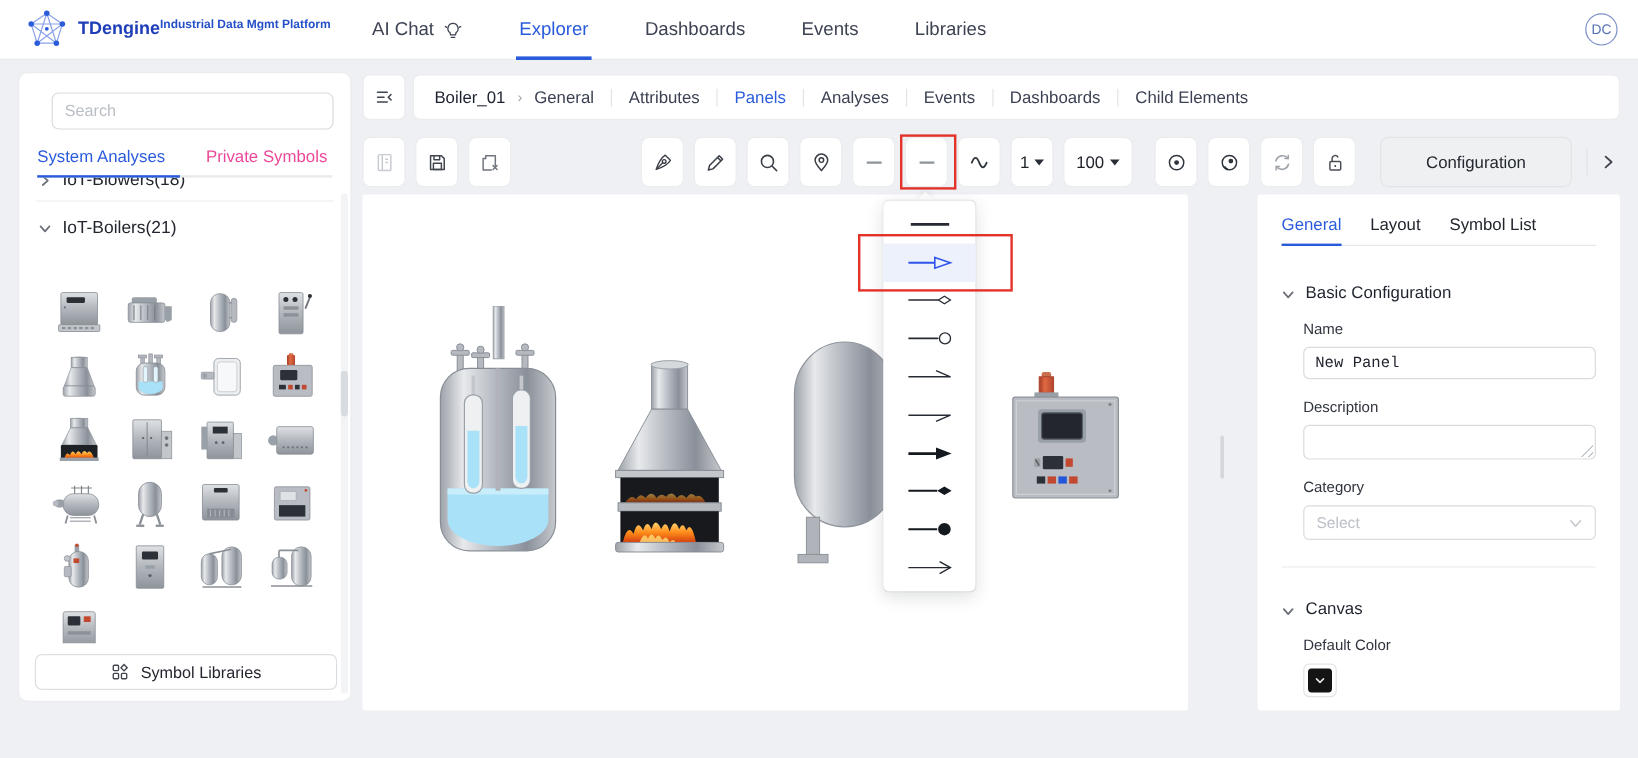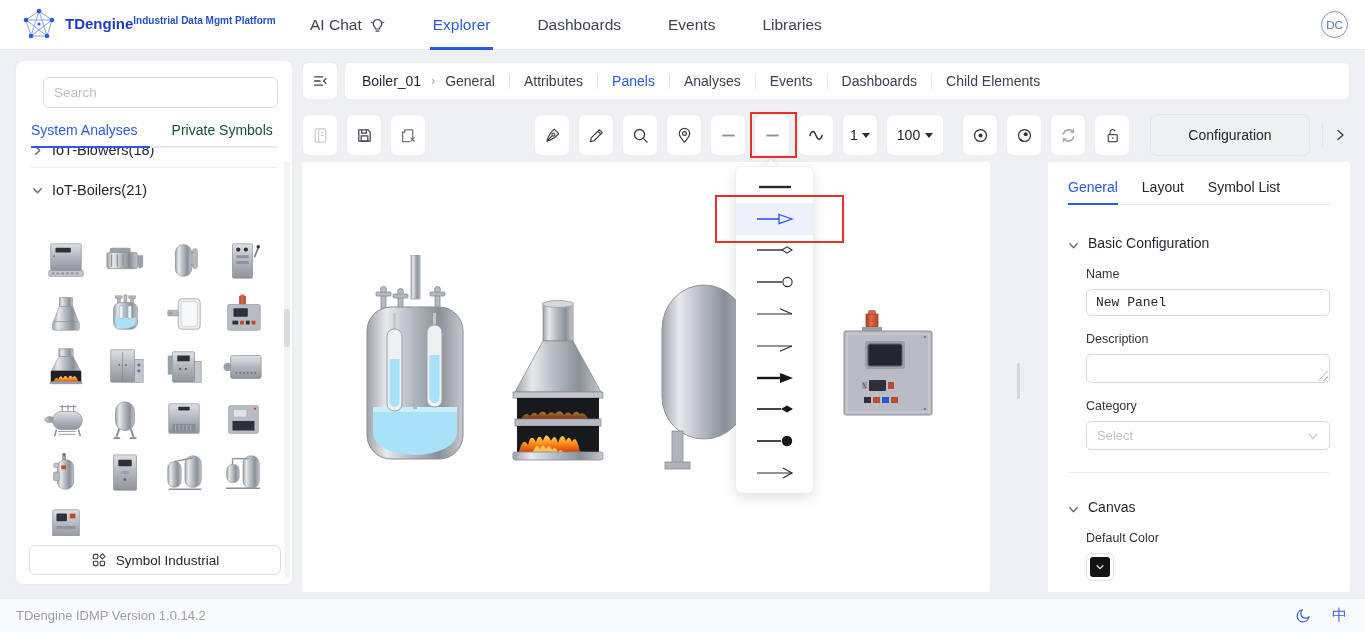--- a/index.html
+++ b/index.html
@@ -19,21 +19,21 @@
   .nav-item.active::after{content:"";position:absolute;left:-3px;right:-3px;bottom:0;height:3px;background:#2a5bdb}
   .avatar{position:absolute;right:17px;top:11px;width:27px;height:27px;border:1.5px solid #7d92c8;border-radius:50%;color:#5671b5;font-size:11.5px;display:flex;align-items:center;justify-content:center;cursor:pointer;background:#fff}
 
   
   .sidebar{position:absolute;left:15px;top:60px;width:278px;height:525px;background:#fff;border:1px solid #ececef;border-radius:8px;overflow:hidden}
   .search-box{margin:16px 14px 0 27px;height:31px;border:1px solid #d9dbdf;border-radius:6px;display:flex;align-items:center;padding:0 10px;background:#fff}
   .search-box input{border:0;outline:0;width:100%;font-size:13.5px;color:#333;font-family:"Liberation Sans",sans-serif}
   .search-box input::placeholder{color:#b9bdc4}
   .stabs{position:relative;display:flex;gap:34px;margin:14px 15px 0 15px}
   .stabs::after{content:"";position:absolute;left:0;right:0;bottom:0;height:2px;background:#e9eaee}
-  .stab{position:relative;font-size:14px;color:#14532d;padding-bottom:10px;cursor:pointer}
+  .stab{position:relative;font-size:14px;color:#ec4899;padding-bottom:10px;cursor:pointer}
   .stab.active{color:#2a5bdb}
   .stab.active::after{content:"";position:absolute;left:0;right:-12px;bottom:0;height:2.5px;background:#2a5bdb;z-index:1}
   .slist{position:relative;height:388px;overflow:hidden}
   .sgroup-row{display:flex;align-items:center;gap:9px;height:30px;padding:0 16px;font-size:14.5px;color:#23262e;cursor:pointer}
   .sgroup-row.clipped{margin-top:-13px}
   .sdivider{border-bottom:1px solid #eceef0;margin:2px 14px 0 14px}
   .sgroup-row.boilers{height:40px;margin-top:2px}
   .chev{stroke:#6a6f78;fill:none;stroke-width:1.6;stroke-linecap:round;stroke-linejoin:round}
   .thumb-grid{display:grid;grid-template-columns:repeat(4,1fr);margin-top:24px;padding:0 20px}
   .thumb{height:53px;display:flex;align-items:center;justify-content:center;cursor:pointer}
@@ -501,21 +501,21 @@
       </div>
     <div class="lib-btn">
       <svg width="16" height="16" viewBox="0 0 20 20">
           <g fill="none" stroke="#3f454e" stroke-width="1.4">
             <rect x="3" y="3" width="5.5" height="5.5" rx="1"></rect>
             <rect x="3" y="11.5" width="5.5" height="5.5" rx="1"></rect>
             <rect x="11.5" y="11.5" width="5.5" height="5.5" rx="1"></rect>
             <path d="M14.2,2.2 L17.5,5.5 L14.2,8.8 L11,5.5 Z"></path>
           </g>
         </svg>
-      <span>Symbol Industrial</span>
+      <span>Symbol Libraries</span>
     </div>
   </div>
 
   <div class="collapse-btn">
     <svg width="18" height="18" viewBox="0 0 20 20">
         <g stroke="#3f454e" stroke-width="1.4" fill="none" stroke-linecap="round">
           <line x1="4" y1="5.5" x2="13" y2="5.5"></line>
           <line x1="4" y1="10" x2="10" y2="10"></line>
           <line x1="4" y1="14.5" x2="13" y2="14.5"></line>
           <path d="M16.5,7.5 L14,10 L16.5,12.5"></path>
@@ -869,25 +869,14 @@
       <div class="swatch-outer">
         <div class="swatch-inner">
           <svg width="10" height="10" viewBox="0 0 12 12">
               <path d="M2.5,4.5 L6,8 L9.5,4.5" fill="none" stroke="#e8e9ec" stroke-width="1.5" stroke-linecap="round" stroke-linejoin="round"></path>
             </svg>
         </div>
       </div>
     </div>
   </div>
 
-  <div class="statusbar">
-    <span class="version">TDengine IDMP Version 1.0.14.2</span>
-    <div class="sb-right">
-      <span class="moon-btn">
-        <svg width="17" height="17" viewBox="0 0 20 20">
-            <path d="M16.5,11.5 A7,7 0 1 1 8.5,3.5 a5.6,5.6 0 0 0 8,8 z" fill="none" stroke="#3e62d9" stroke-width="1.5" stroke-linejoin="round"></path>
-          </svg>
-      </span>
-      <span class="lang">中</span>
-    </div>
-  </div>
 
 </div>
 
 </body></html>

